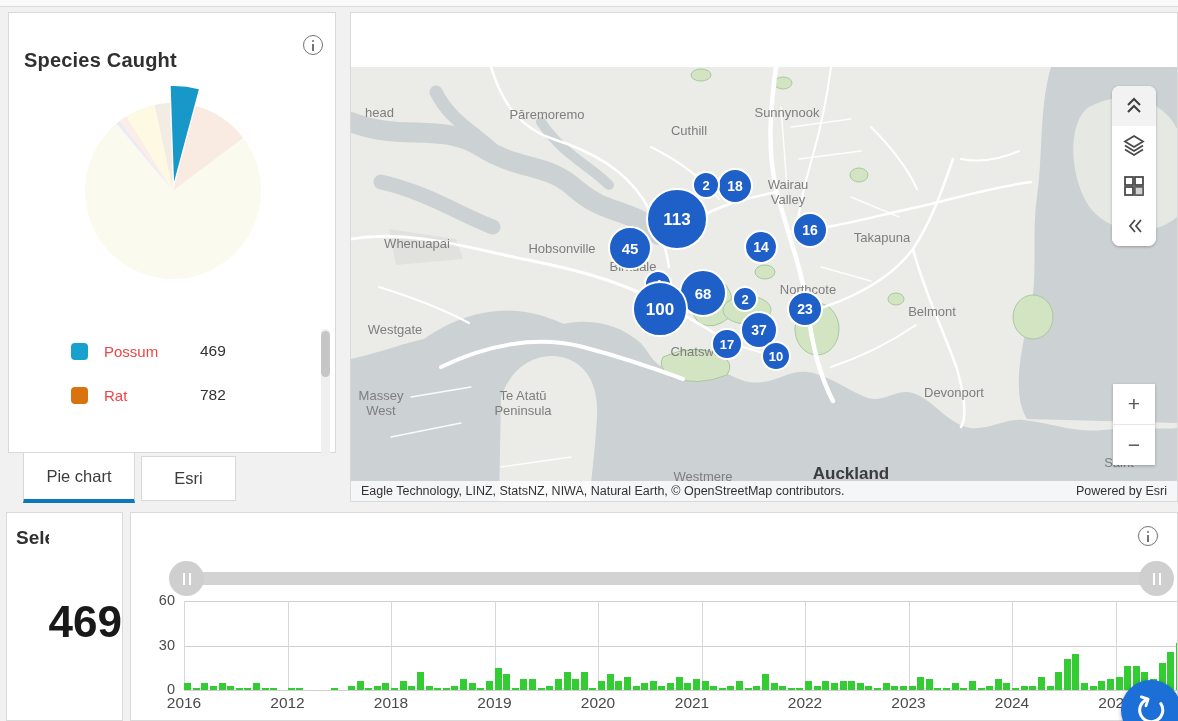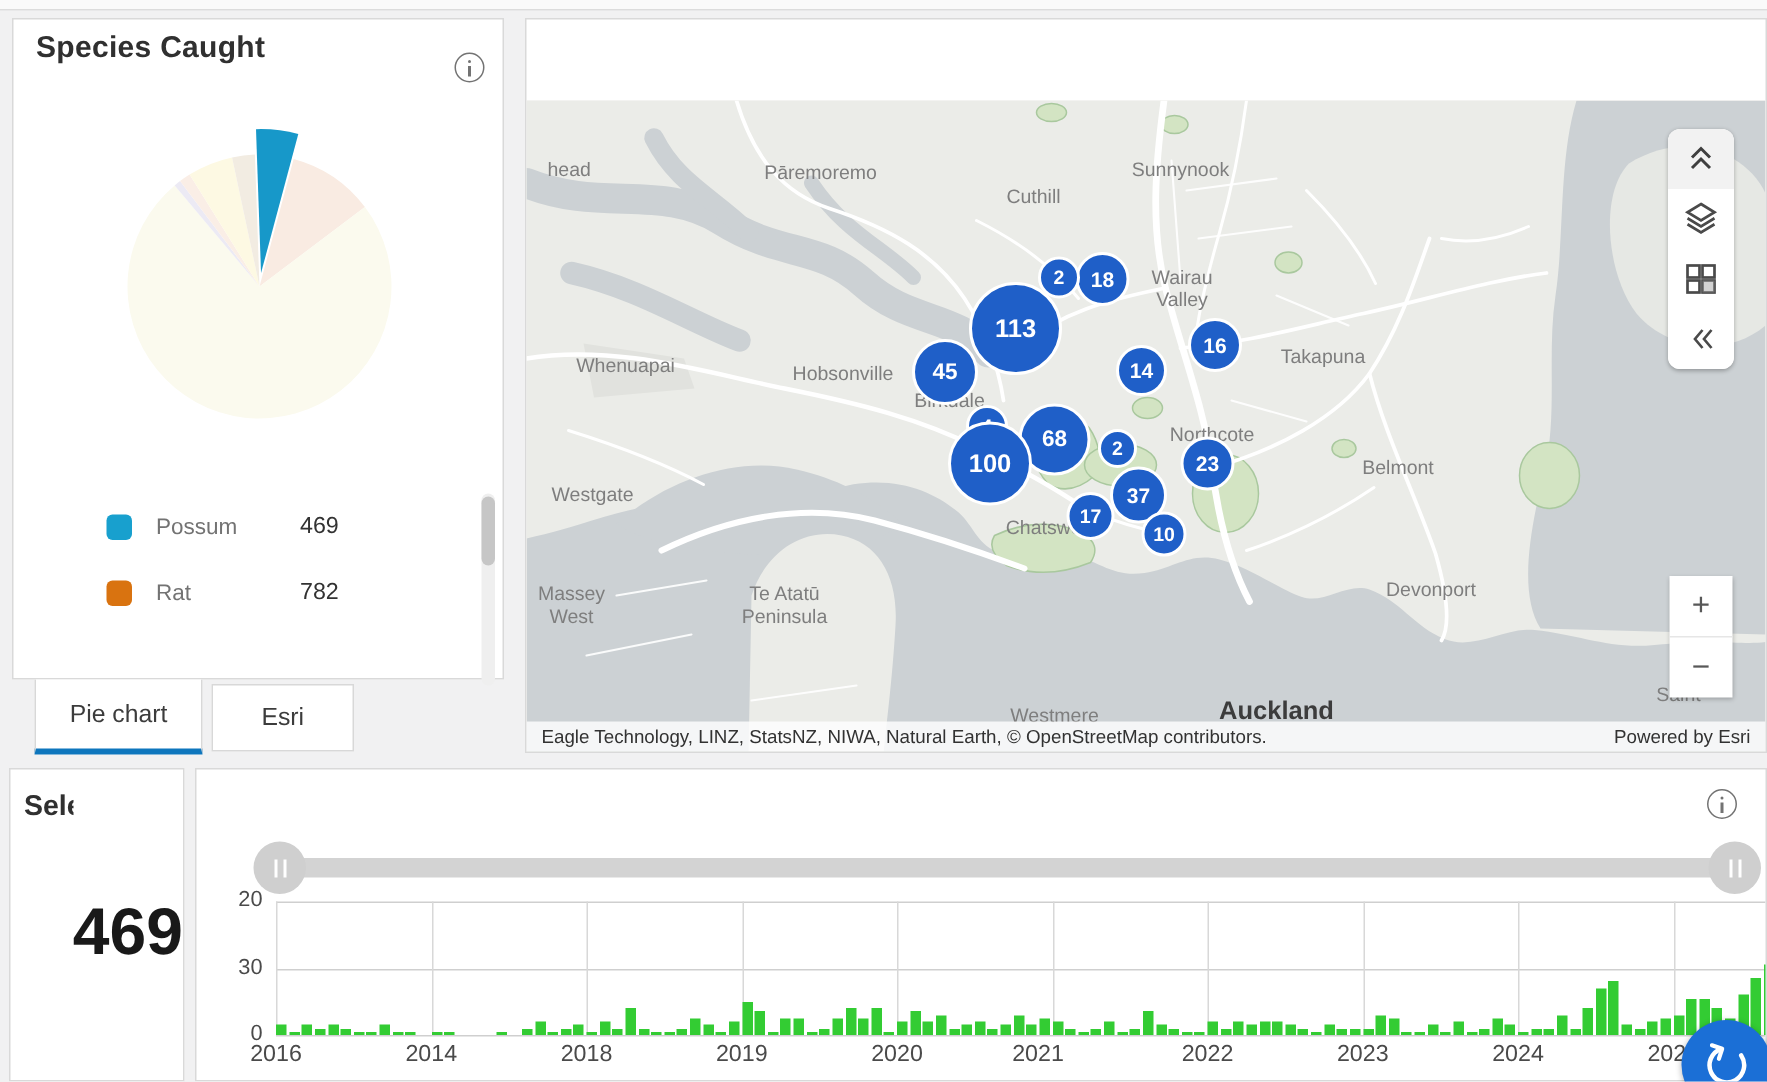--- a/index.html
+++ b/index.html
@@ -10,27 +10,27 @@
   }
   .panel{position:absolute;background:#fff;border:1px solid #d9d9d9;box-sizing:border-box;}
   .ptitle{font-size:20px;font-weight:600;color:#303030;letter-spacing:.2px;}
   
   .info-icon{width:20px;height:20px;border:1.6px solid #737373;border-radius:50%;position:relative;display:inline-block;box-sizing:border-box;background:#fff;}
   .info-icon::before{content:"";position:absolute;left:50%;top:3.5px;width:2.4px;height:2.4px;margin-left:-1.2px;background:#737373;border-radius:50%;}
   .info-icon::after{content:"";position:absolute;left:50%;top:8px;width:2.4px;height:6.5px;margin-left:-1.2px;background:#737373;}
 
   
   #species-panel{left:8px;top:12px;width:328px;height:441px;}
-  #species-title{position:absolute;left:15px;top:8px;}
+  #species-title{position:absolute;left:15px;top:36px;}
   #species-info{position:absolute;right:12px;top:22px;}
   #pie-svg{position:absolute;left:0;top:0;}
   #legend{position:absolute;left:0;top:316px;width:328px;}
   .legend-row{display:flex;align-items:center;height:44px;padding-left:62px;}
   .legend-swatch{width:17px;height:17px;border-radius:4px;flex:0 0 auto;}
-  .legend-label{margin-left:16px;width:96px;font-size:15px;color:#737373;}
+  .legend-label{margin-left:16px;width:96px;font-size:15px;color:#ef4444;}
   .legend-value{font-size:15.5px;color:#323232;}
   #legend-scrollbar{position:absolute;right:5px;top:316px;width:9px;height:128px;background:#efefef;border-radius:5px;}
   #legend-scrollthumb{position:absolute;left:0;top:2px;width:9px;height:46px;background:#c6c6c6;border-radius:5px;}
 
   
   #tabs{position:absolute;left:8px;top:453px;display:flex;align-items:flex-start;z-index:3;}
   .tab{background:#fff;box-sizing:border-box;font-size:16.5px;color:#3c3c3c;display:flex;align-items:center;justify-content:center;}
   .tab.active{width:112px;height:50px;border:1px solid #d8d8d8;border-top:none;border-bottom:4px solid #0e76bd;margin-left:15px;}
   .tab.inactive{width:95px;height:45px;border:1px solid #d8d8d8;margin-left:6px;margin-top:3px;}
 
@@ -319,29 +319,29 @@
         <i></i>
         <i></i>
       </div>
     <div class="slider-handle" id="slider-handle-right">
         <i></i>
         <i></i>
       </div>
   </div>
   <div id="plot">
       <div class="hline" style="top: 88px;"></div>
-      <div class="ytick" style="top: 79px;">20</div>
+      <div class="ytick" style="top: 79px;">60</div>
       <div class="hline" style="top: 132.5px;"></div>
       <div class="ytick" style="top: 123.5px;">30</div>
       <div class="hline" style="top: 177px;"></div>
       <div class="ytick" style="top: 168px;">0</div>
       <div class="vline" style="left: 53px;"></div>
       <div class="yearlbl" style="left: 53px;">2016</div>
       <div class="vline" style="left: 156.5px;"></div>
-      <div class="yearlbl" style="left: 156.5px;">2014</div>
+      <div class="yearlbl" style="left: 156.5px;">2012</div>
       <div class="vline" style="left: 260px;"></div>
       <div class="yearlbl" style="left: 260px;">2018</div>
       <div class="vline" style="left: 363.5px;"></div>
       <div class="yearlbl" style="left: 363.5px;">2019</div>
       <div class="vline" style="left: 467px;"></div>
       <div class="yearlbl" style="left: 467px;">2020</div>
       <div class="vline" style="left: 570.5px;"></div>
       <div class="yearlbl" style="left: 561px;">2021</div>
       <div class="vline" style="left: 674px;"></div>
       <div class="yearlbl" style="left: 674px;">2022</div>

